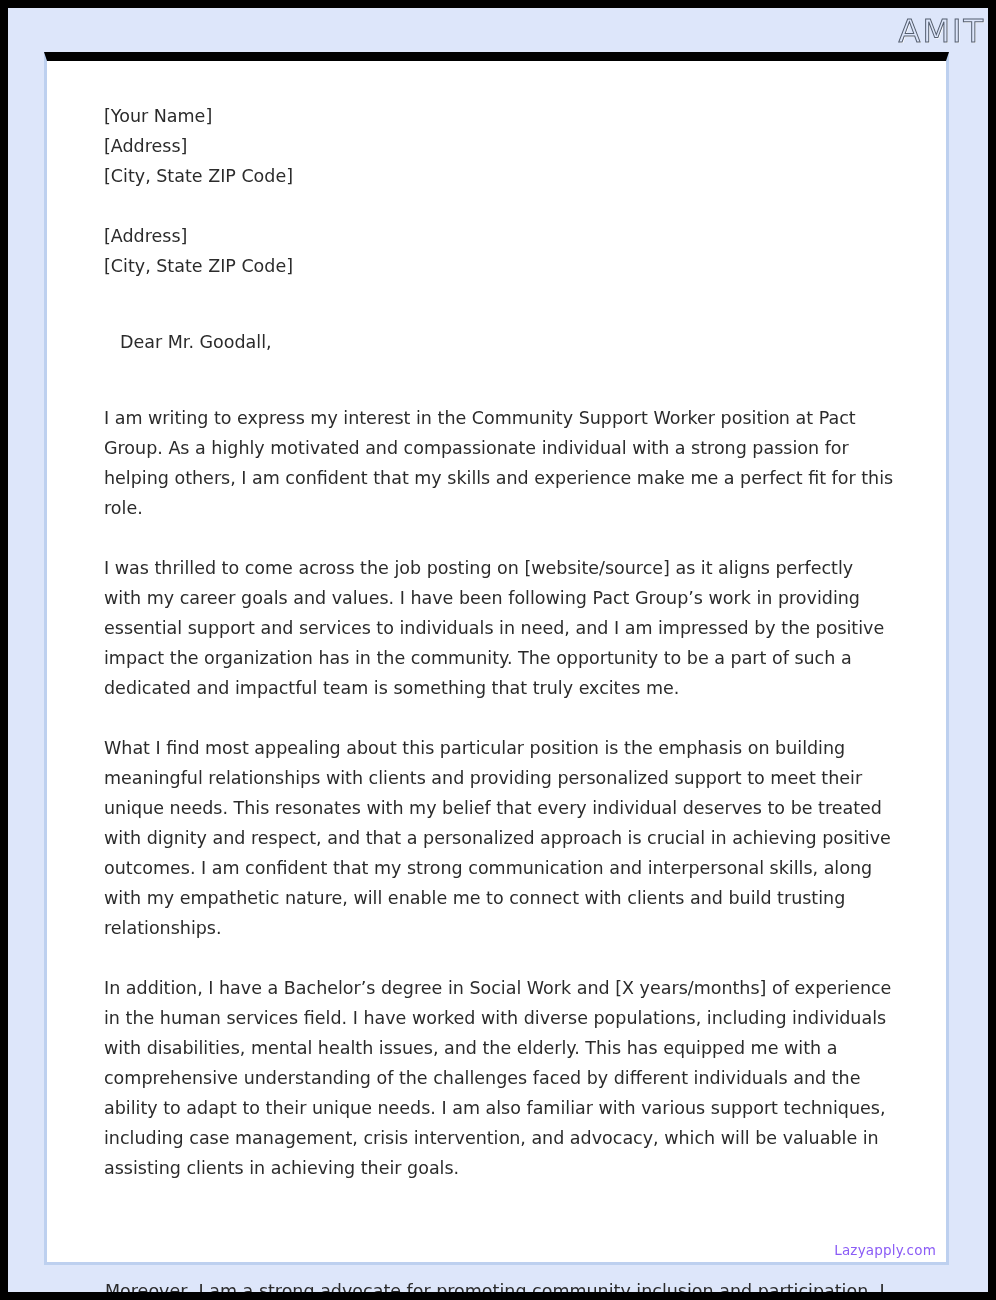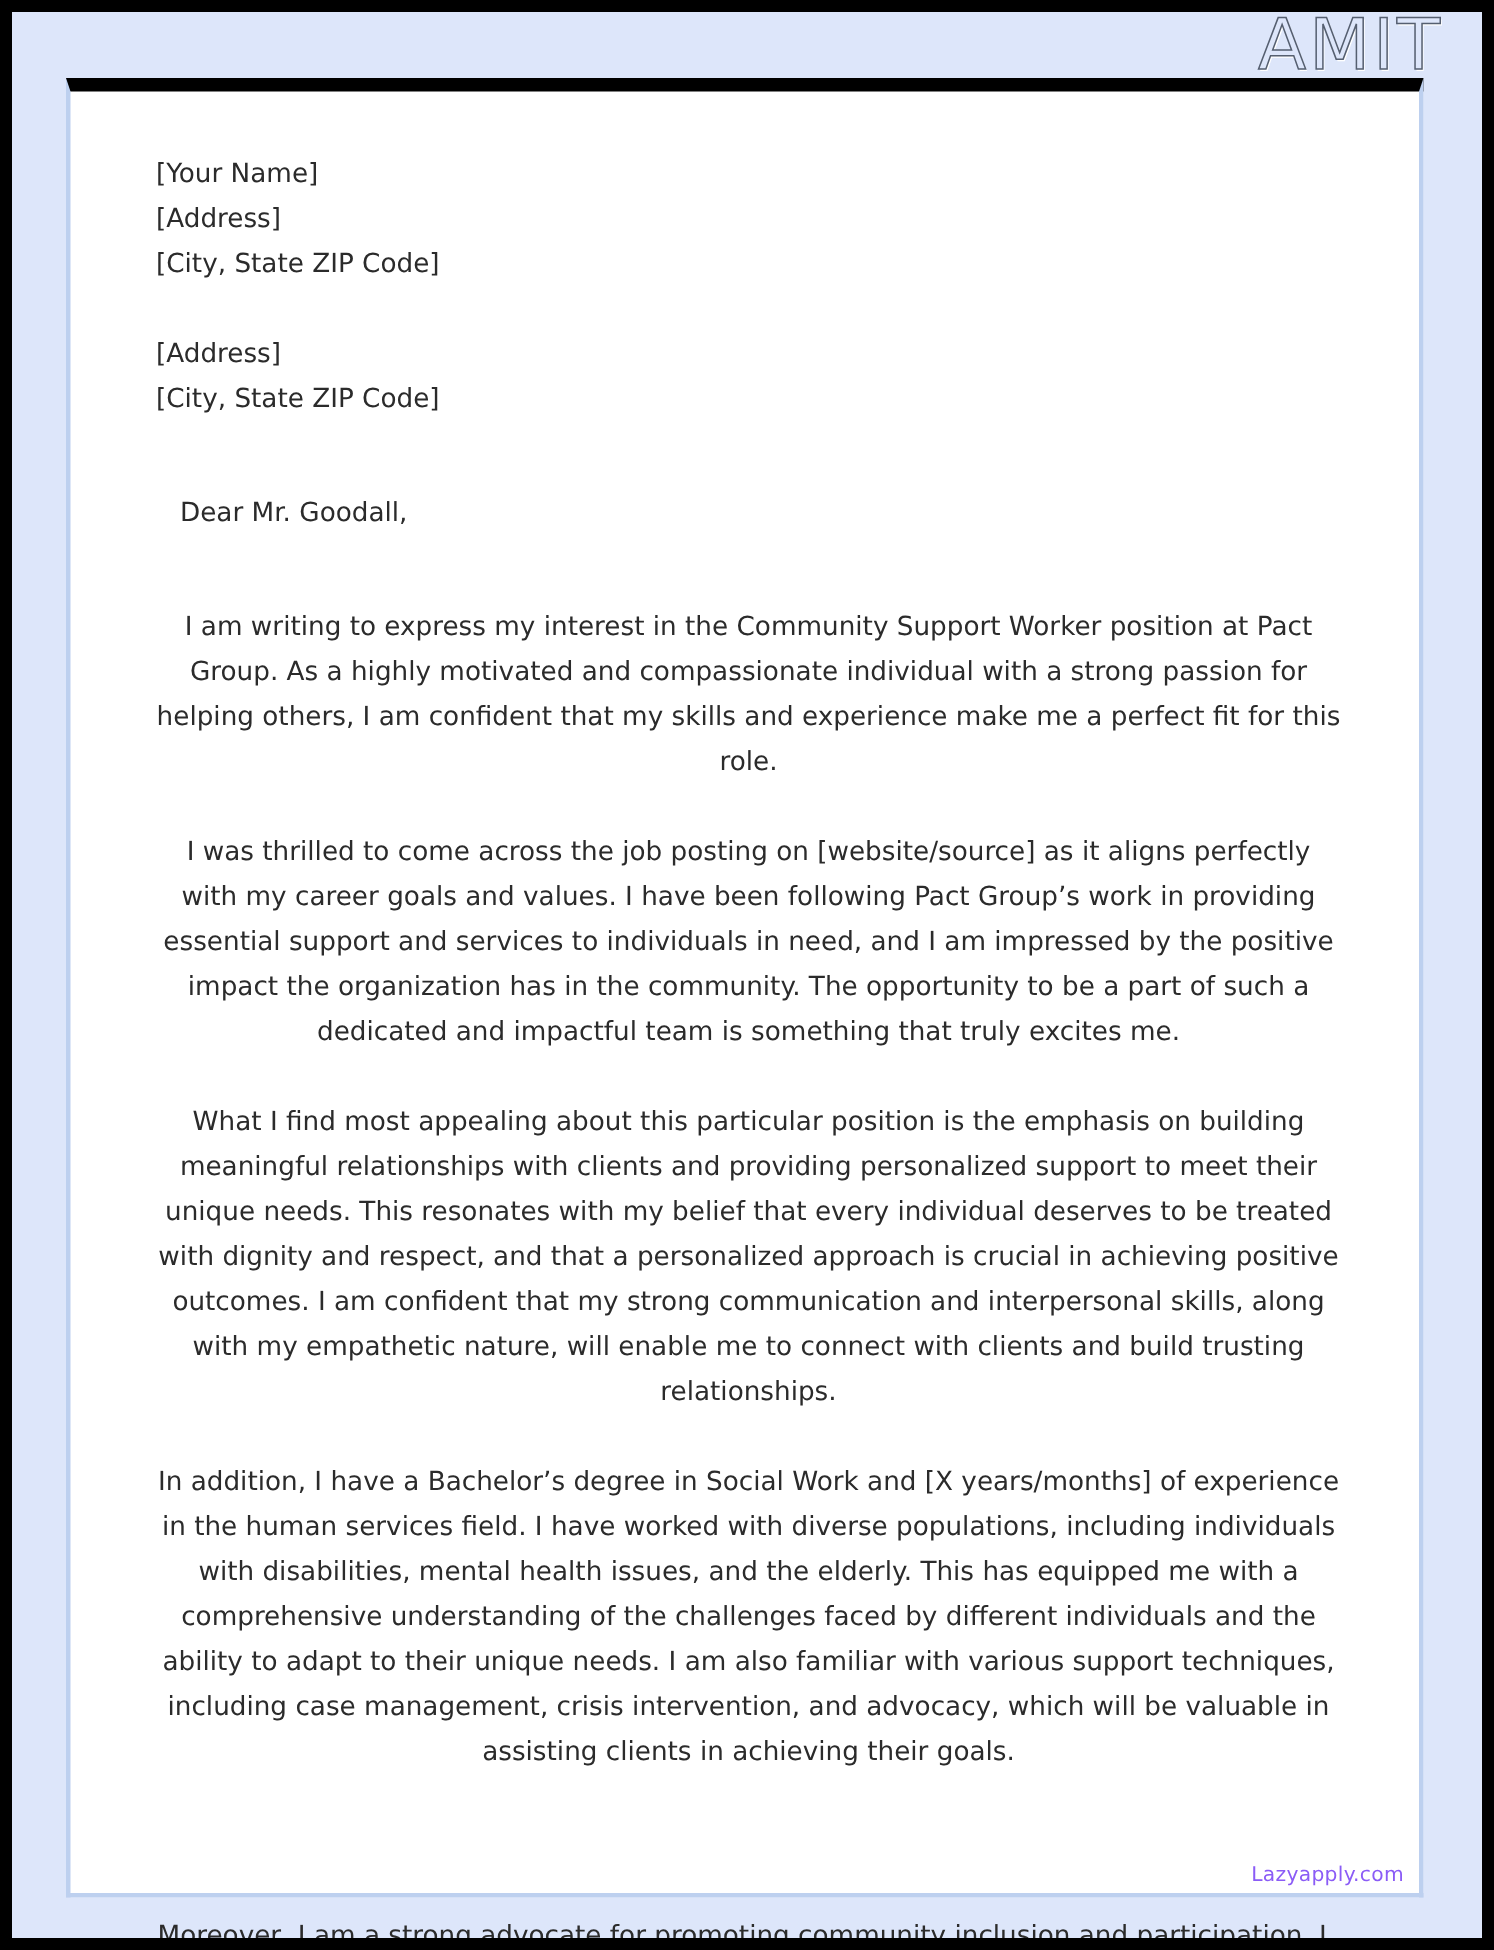--- a/index.html
+++ b/index.html
@@ -28,24 +28,24 @@
     width: 980px;
     height: 1284px;
     background: #dde6fa;
     box-sizing: border-box;
     overflow: hidden;
   }
 
   
   .brand {
     position: absolute;
-    right: 26px;
+    right: 3px;
     top: 2px;
     font-family: "DejaVu Sans", sans-serif;
-    font-size: 47px;
+    font-size: 32px;
     letter-spacing: 2px;
     font-weight: 400;
     line-height: 42px;
     color: #dde6fa;
     -webkit-text-stroke: 1px #555f70;
     text-shadow: 1px 1px 0 #ffffff;
   }
 
   
   .page {
@@ -77,21 +77,20 @@
     color: #2b2b2b;
   }
 
   .addr-line { white-space: pre; }
 
   .blank { height: 30px; }
 
   .para {
     margin: 0;
     padding: 0;
-    text-align: center;
   }
 
   .salutation { margin: 16px; }
 
   .watermark {
     position: absolute;
     right: 10px;
     bottom: 4px;
     font-family: "DejaVu Sans", sans-serif;
     font-size: 13.5px;

